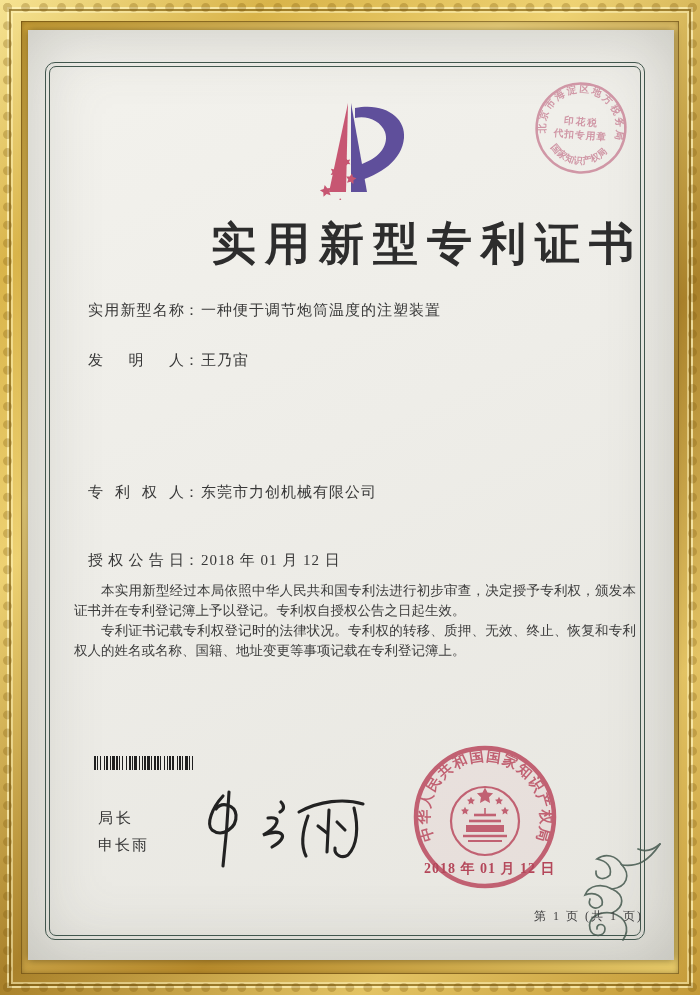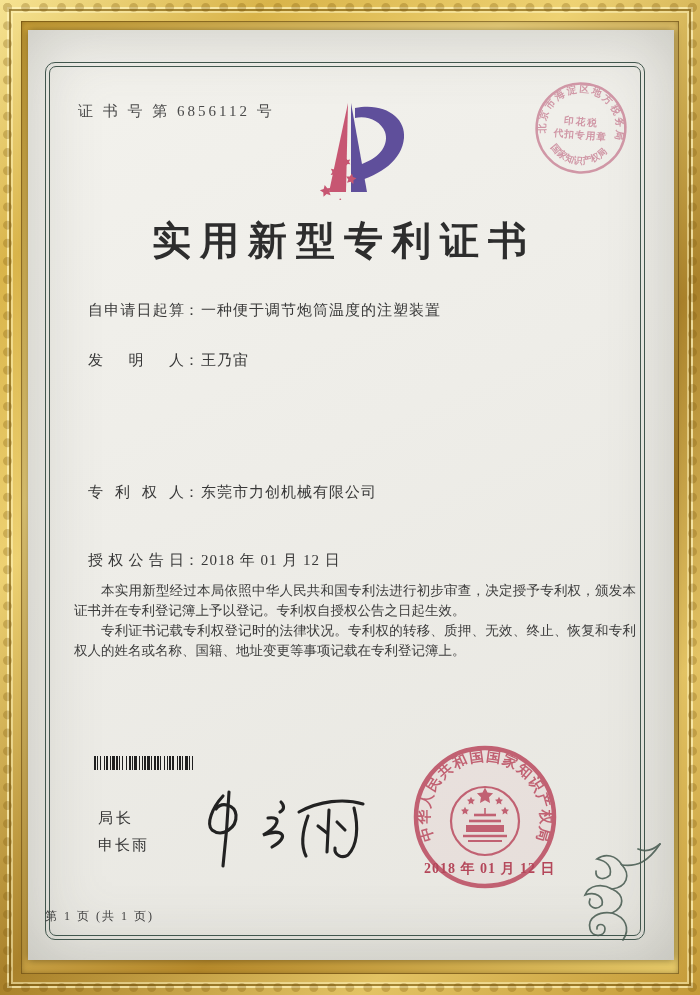--- a/index.html
+++ b/index.html
@@ -17,75 +17,74 @@
   
   .paper{position:absolute;left:28px;top:30px;right:26px;bottom:35px;
     background:linear-gradient(155deg,#f3f2ed 0%,#eeede8 45%,#e7e6e0 100%);
     box-shadow:inset 0 0 70px rgba(100,100,85,.30), 0 0 8px rgba(0,0,0,.4);}
   .inner-border{position:absolute;left:17px;top:32px;width:598px;height:876px;
     border:1.5px solid #41564d;border-radius:10px;}
   .inner-border .ib2{position:absolute;inset:3px;border:1px solid #41564d;border-radius:7px;}
   
   .cert-no{position:absolute;left:50px;top:72px;font-size:15px;letter-spacing:3px;color:#4a4a4a;}
   .logo{position:absolute;left:257px;top:68px;}
-  .title{position:absolute;left:17px;top:184px;width:598px;text-align:center;
-    font-size:39px;font-weight:600;letter-spacing:9px;color:#2d2d2d;}
+  .title{position:absolute;left:17px;top:184px;width:598px;text-align:right;
+    font-size:45px;font-weight:600;letter-spacing:9px;color:#2d2d2d;}
   .field{position:absolute;left:60px;font-size:15px;color:#383838;white-space:nowrap;}
   .flabel{display:inline-block;width:96px;text-align:justify;text-align-last:justify;}
   .fvalue{letter-spacing:1px;margin-left:2px;}
   .paras{position:absolute;left:46px;top:551px;width:562px;}
   .paras p{margin:0;font-size:13.5px;line-height:20px;color:#3c3c3c;
     text-align:justify;text-indent:2em;}
   .barcode{position:absolute;left:66px;top:726px;width:174px;height:14px;display:flex;align-items:stretch;}
   .barcode i{display:block;height:100%;}
   .signer-title{position:absolute;left:70px;top:779px;font-size:15px;letter-spacing:3px;color:#333;}
   .signer-name{position:absolute;left:70px;top:806px;font-size:15px;letter-spacing:2px;color:#333;}
   .signature{position:absolute;left:163px;top:756px;}
   .seal{position:absolute;left:383px;top:713px;}
   .seal-date{position:absolute;left:396px;top:830px;width:180px;font-size:14px;
     letter-spacing:1px;color:#b4475a;font-weight:600;}
   .tax-stamp{position:absolute;left:505px;top:50px;transform:rotate(5deg);opacity:.9;}
   .flourish{position:absolute;left:548px;top:810px;}
-  .footer{position:absolute;left:17px;top:878px;width:598px;text-align:left;
+  .footer{position:absolute;left:17px;top:878px;width:598px;text-align:right;
     font-size:12px;letter-spacing:2px;color:#3f3f3f;}
 </style>
 </head>
 <body>
 
 <div id="scene">
   <div class="frame"></div>
   <div class="frame-lip"></div>
 
   <div class="paper">
     <div class="inner-border">
       <div class="ib2"></div>
     </div>
 
-    <div class="cert-no">证 书 号 第 6856112 号</div>
 
     <svg class="logo" width="135" height="102" viewBox="0 0 135 102">
       <defs>
         <polygon id="star" points="0,-10 2.94,-4.05 9.51,-3.09 4.76,1.55 5.88,8.09 0,5 -5.88,8.09 -4.76,1.55 -9.51,-3.09 -2.94,-4.05"></polygon>
       </defs>
       <polygon points="63,5 61,94 44,94" fill="#c75672"></polygon>
       <polygon points="66,5 82,94 66,94" fill="#5f4f9b"></polygon>
       <path d="M70,10 C100,4 121,20 119,40 C117,62 96,77 70,84 C78,74 77,70 77,66 C96,59 104,46 100,34 C96,23 82,17 70,20 Z" fill="#5f4f9b"></path>
       <g fill="#c75672">
         <use href="#star" transform="translate(41,93) scale(0.62) rotate(-12)"></use>
         <use href="#star" transform="translate(50,74) scale(0.52) rotate(20)"></use>
         <use href="#star" transform="translate(62,64) scale(0.40) rotate(-20)"></use>
         <use href="#star" transform="translate(66,81) scale(0.55) rotate(10)"></use>
         <use href="#star" transform="translate(56,107) scale(0.70) rotate(-8)"></use>
       </g>
     </svg>
 
     <div class="title">实用新型专利证书</div>
 
     <div class="field" style="top:271px">
-      <span class="flabel">自申请日起算</span>：<span class="fvalue">一种便于调节炮筒温度的注塑装置</span>
+      <span class="flabel">实用新型名称</span>：<span class="fvalue">一种便于调节炮筒温度的注塑装置</span>
     </div>
     <div class="field" style="top:321px">
       <span class="flabel">发明人</span>：<span class="fvalue">王乃宙</span>
     </div>
     <div class="field" style="top:453px">
       <span class="flabel">专利权人</span>：<span class="fvalue">东莞市力创机械有限公司</span>
     </div>
     <div class="field" style="top:521px">
       <span class="flabel">授权公告日</span>：<span class="fvalue">2018 年 01 月 12 日</span>
     </div>

